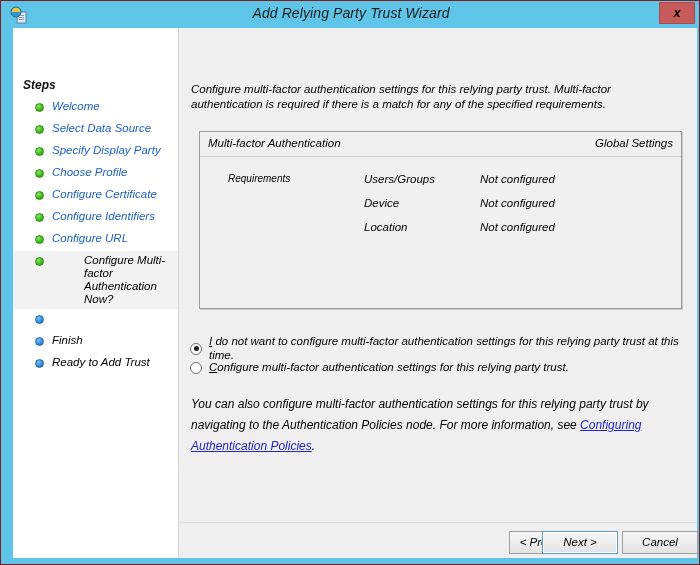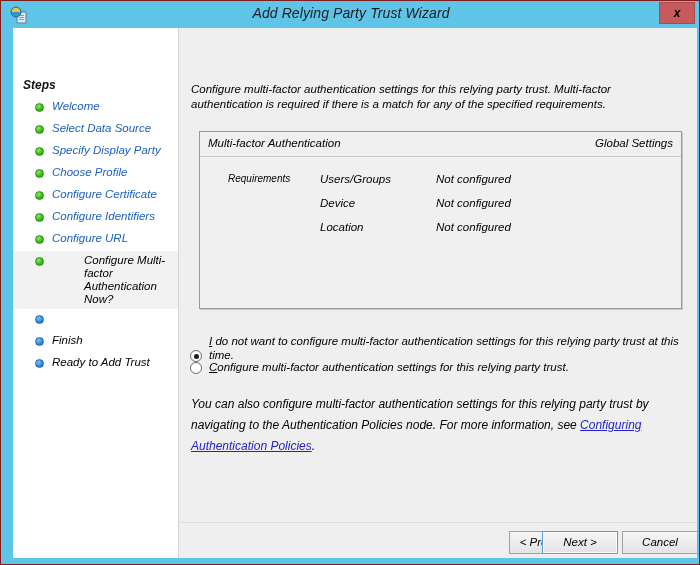--- a/index.html
+++ b/index.html
@@ -193,28 +193,28 @@
     position: absolute;
     left: 120px; top: 16px;
     width: 350px;
   }
   .req-row {
     display: flex;
     height: 24px;
     align-items: flex-start;
     font-size: 11.5px;
   }
-  .req-name { width: 116px; }
+  .req-name { width: 116px; margin-left: 44px; }
   .req-val  { flex: 1; }
 
   
   .radio-row {
     position: absolute;
     display: flex;
-    align-items: flex-end;
+    align-items: center;
     cursor: default;
   }
   #radio-1 { left: 11px; top: 306px; }
   #radio-2 { left: 11px; top: 332px; }
   .radio {
     flex: 0 0 auto;
     width: 12px; height: 12px;
     border-radius: 50%;
     border: 1px solid #6d6d6d;
     background: #ffffff;

